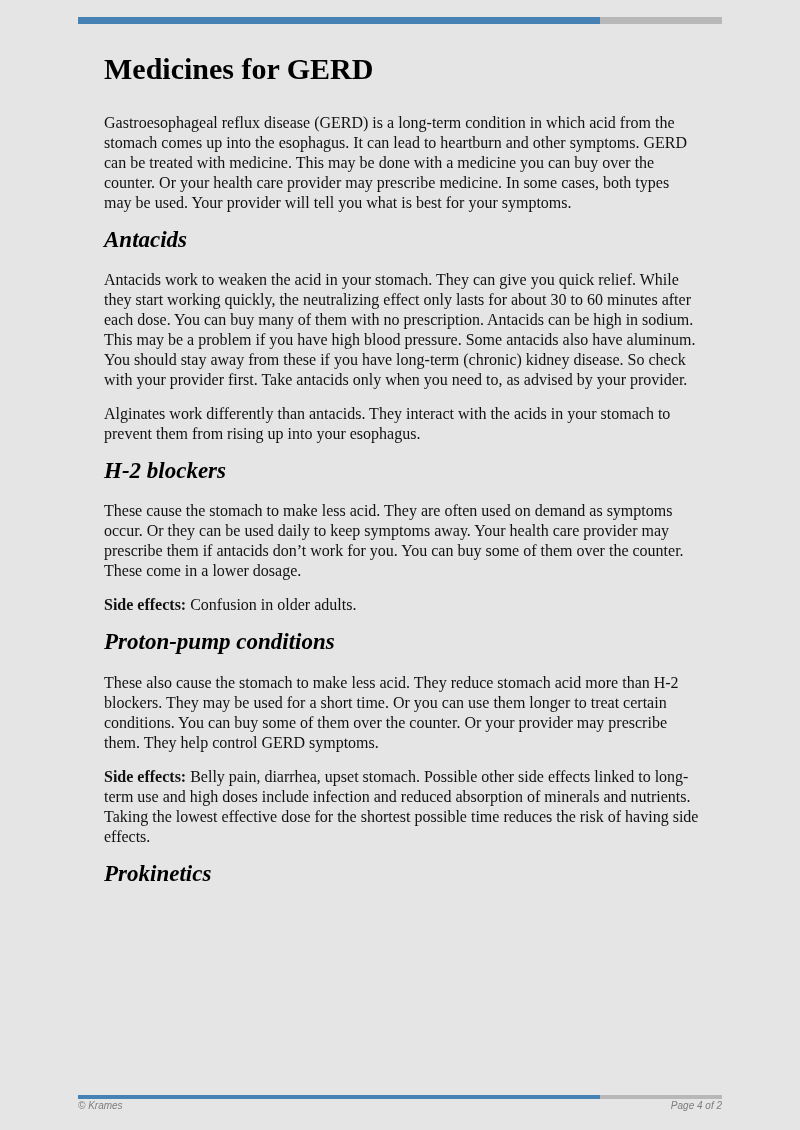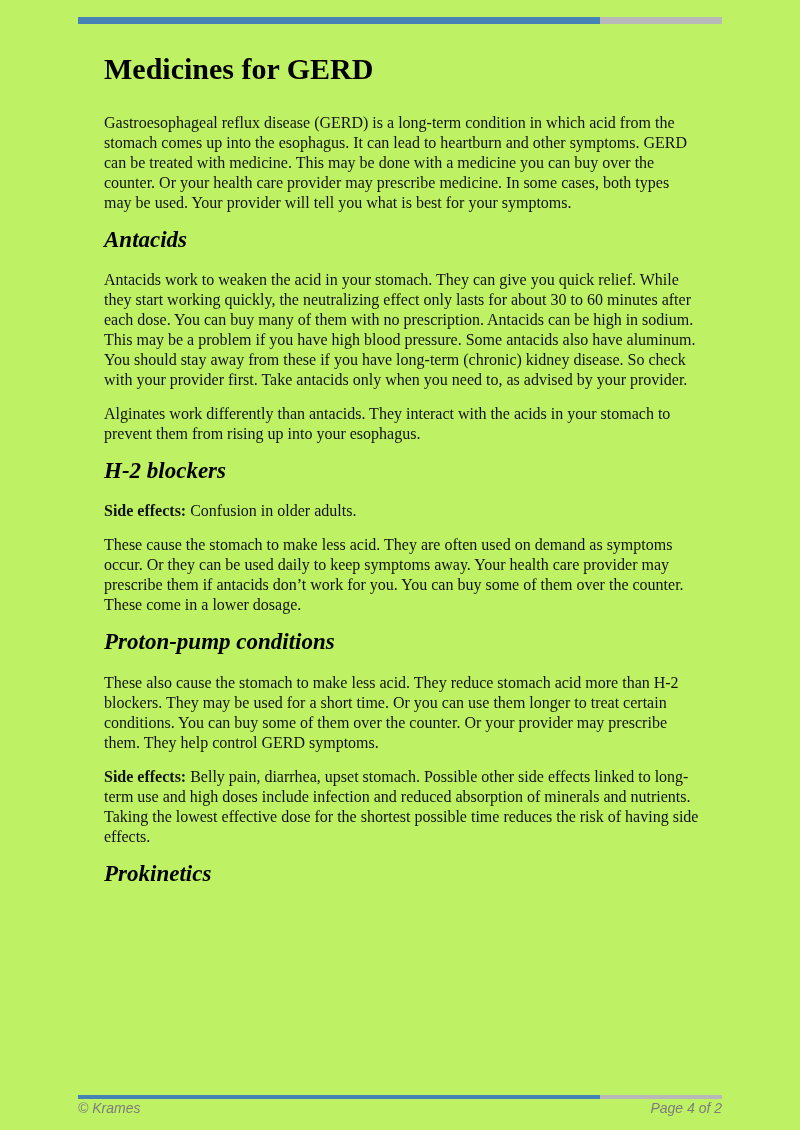--- a/index.html
+++ b/index.html
@@ -1,21 +1,21 @@
 <!DOCTYPE html>
 <html><head>
 <meta charset="utf-8">
 <style>
   html, body { margin: 0; padding: 0; }
   body { background: #ffffff; }
   .page {
     position: relative;
     width: 800px;
     height: 1130px;
-    background: #bef264;
+    background: #e5e5e5;
     font-family: "Liberation Serif", serif;
     color: #111111;
     overflow: hidden;
   }
   
   .rulebar {
     position: absolute;
     left: 78px;
     width: 644px;
     display: flex;
@@ -56,21 +56,21 @@
   
   .footer-row {
     position: absolute;
     left: 78px;
     top: 1100px;
     width: 644px;
     display: flex;
     justify-content: space-between;
     font-family: "Liberation Sans", sans-serif;
     font-style: italic;
-    font-size: 14px;
+    font-size: 10px;
     color: #7d7d7d;
   }
 </style>
 </head>
 <body>
 
 <div class="page">
 
   <div class="rulebar top">
     <div class="seg-blue" style="background: rgb(70, 130, 180);"></div>
@@ -81,22 +81,22 @@
     <h1 class="doc-title">Medicines for GERD</h1>
 
     <p class="body-text">Gastroesophageal reflux disease (GERD) is a long-term condition in which acid from the stomach comes up into the esophagus. It can lead to heartburn and other symptoms. GERD can be treated with medicine. This may be done with a medicine you can buy over the counter. Or your health care provider may prescribe medicine. In some cases, both types may be used. Your provider will tell you what is best for your symptoms.</p>
 
     <h2 class="section-heading">Antacids</h2>
     <p class="body-text">Antacids work to weaken the acid in your stomach. They can give you quick relief. While they start working quickly, the neutralizing effect only lasts for about 30 to 60 minutes after each dose. You can buy many of them with no prescription. Antacids can be high in sodium. This may be a problem if you have high blood pressure. Some antacids also have aluminum. You should stay away from these if you have long-term (chronic) kidney disease. So check with your provider first. Take antacids only when you need to, as advised by your provider.</p>
 
     <p class="body-text">Alginates work differently than antacids. They interact with the acids in your stomach to prevent them from rising up into your esophagus.</p>
 
     <h2 class="section-heading">H-2 blockers</h2>
+    <p class="body-text">These cause the stomach to make less acid. They are often used on demand as symptoms occur. Or they can be used daily to keep symptoms away. Your health care provider may prescribe them if antacids don’t work for you. You can buy some of them over the counter. These come in a lower dosage.</p>
     <p class="body-text"><span class="bold-label">Side effects: </span><span>Confusion in older adults.</span></p>
-    <p class="body-text">These cause the stomach to make less acid. They are often used on demand as symptoms occur. Or they can be used daily to keep symptoms away. Your health care provider may prescribe them if antacids don’t work for you. You can buy some of them over the counter. These come in a lower dosage.</p>
 
     <h2 class="section-heading">Proton-pump conditions</h2>
     <p class="body-text">These also cause the stomach to make less acid. They reduce stomach acid more than H-2 blockers. They may be used for a short time. Or you can use them longer to treat certain conditions. You can buy some of them over the counter. Or your provider may prescribe them. They help control GERD symptoms.</p>
     <p class="body-text"><span class="bold-label">Side effects: </span><span>Belly pain, diarrhea, upset stomach. Possible other side effects linked to long-term use and high doses include infection and reduced absorption of minerals and nutrients. Taking the lowest effective dose for the shortest possible time reduces the risk of having side effects.</span></p>
 
     <h2 class="section-heading">Prokinetics</h2>
   </div>
 
   <div class="rulebar bottom">
     <div class="seg-blue" style="background: rgb(70, 130, 180);"></div>

